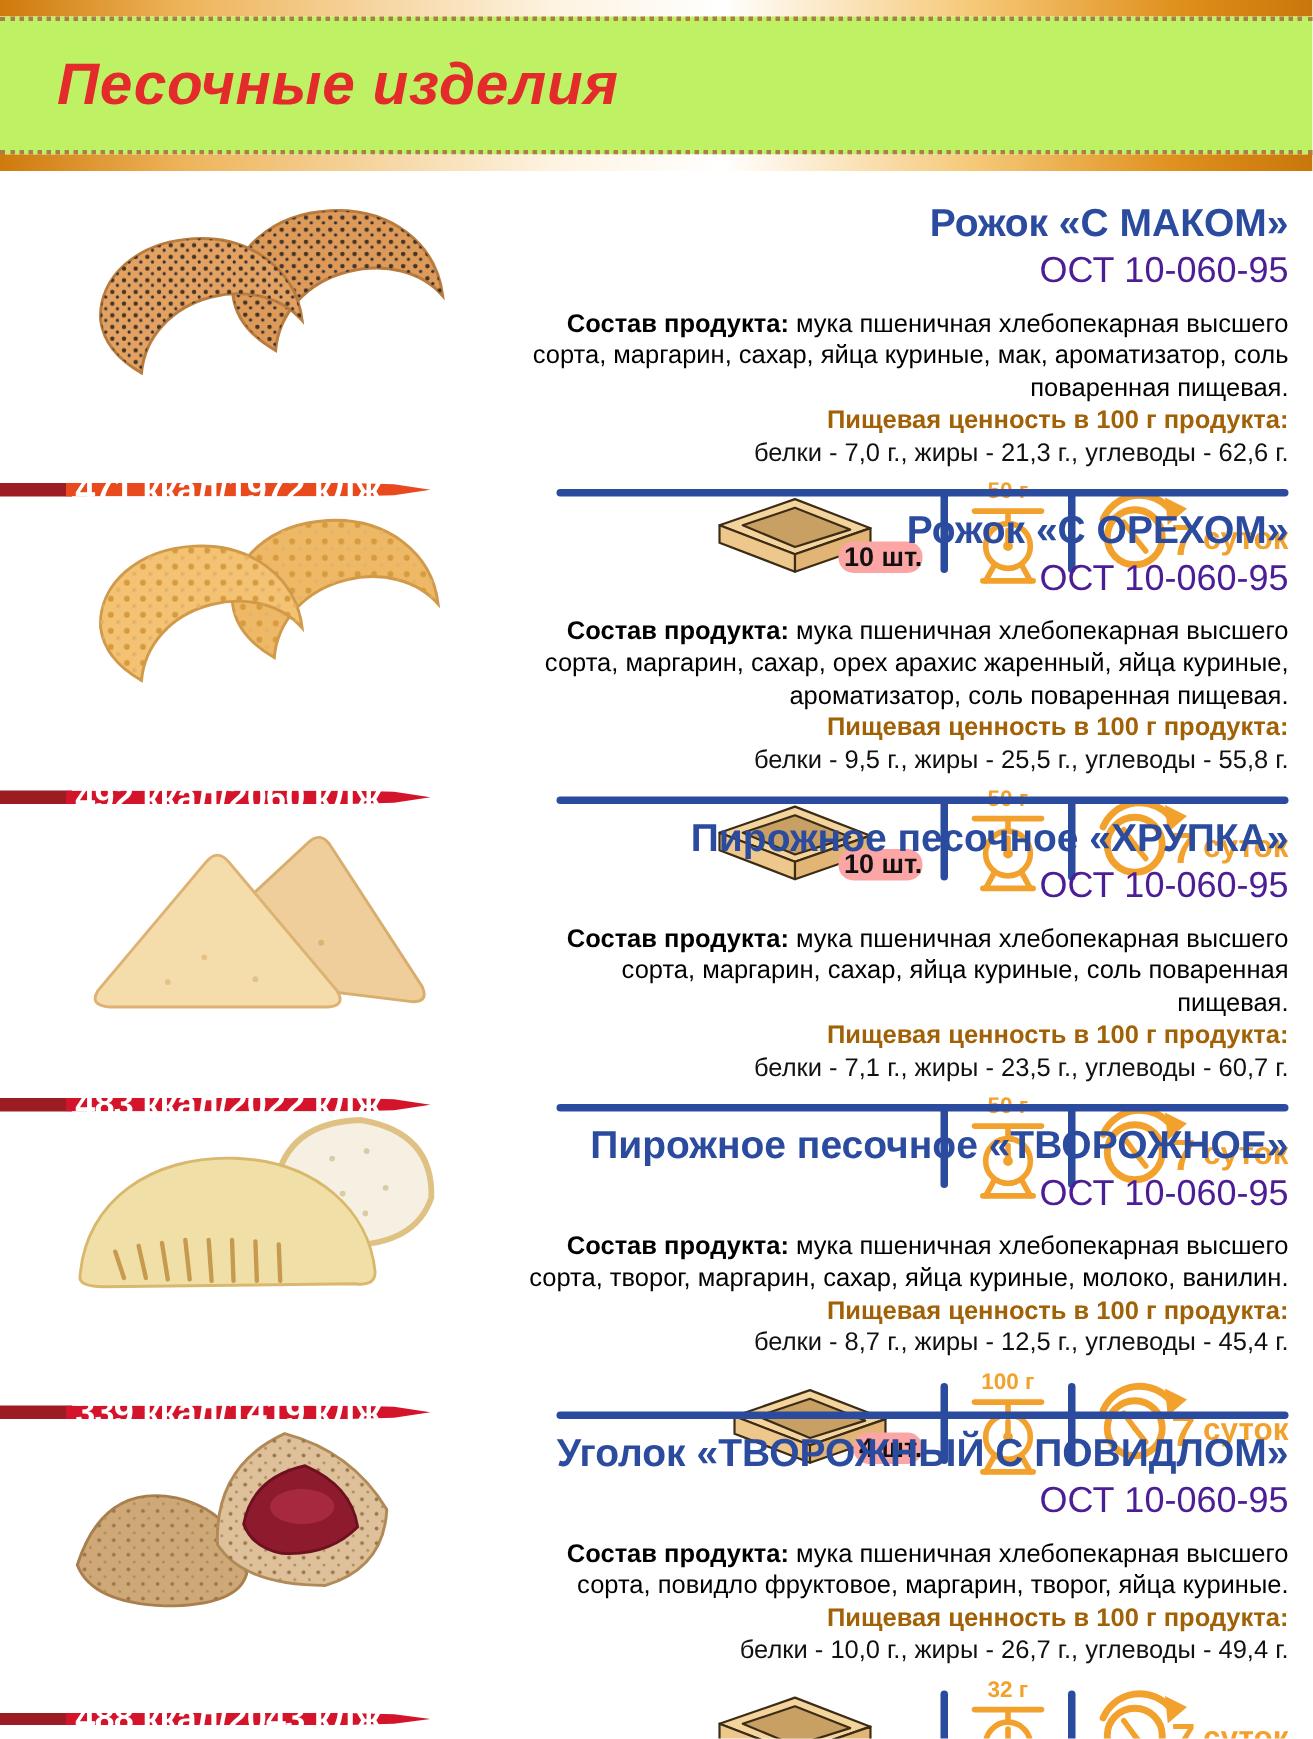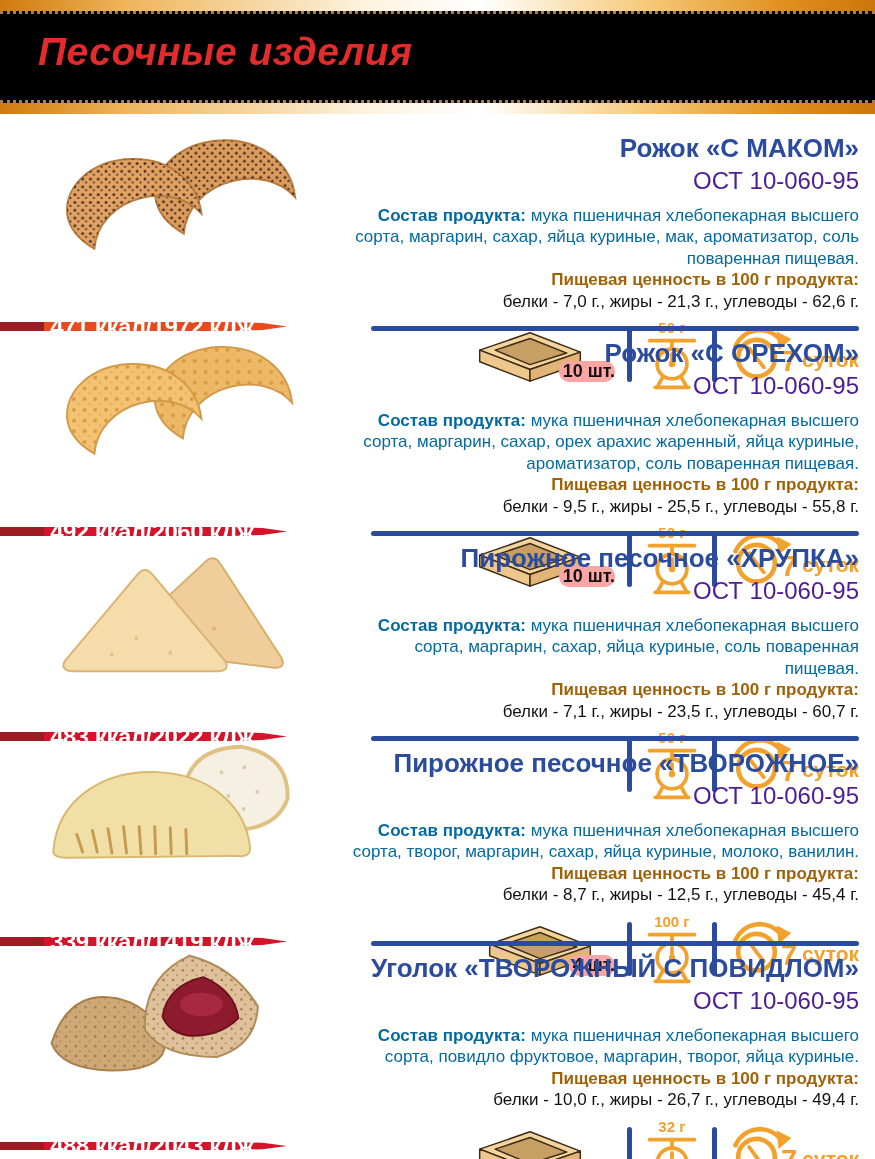--- a/index.html
+++ b/index.html
@@ -3,40 +3,40 @@
 <meta charset="utf-8">
 <style>
   html,body{margin:0;padding:0;}
   body{
     width:875px;height:1159px;background:#ffffff;overflow:hidden;
     font-family:"Liberation Sans", sans-serif;
     -webkit-font-smoothing:antialiased;
   }
   
   .hdr-bar{height:11px;background:linear-gradient(90deg,#cf7a0c 0%,#eeb45a 14%,#fdf3e0 42%,#ffffff 55%,#f6c979 74%,#df8f1b 90%,#c9770b 100%);}
-  .hdr-mid{height:92px;background:#000000;border-top:3px dotted #ad7c4a;border-bottom:3px dotted #ad7c4a;display:flex;align-items:flex-end;padding-left:38px;box-sizing:border-box;}
+  .hdr-mid{height:92px;background:#bef264;border-top:3px dotted #ad7c4a;border-bottom:3px dotted #ad7c4a;display:flex;align-items:center;padding-left:38px;box-sizing:border-box;}
   .hdr-title{font-size:39px;font-weight:bold;font-style:italic;color:#e42b2b;letter-spacing:.5px;}
   
   .rows{padding-top:12px;}
   .row{position:relative;display:flex;height:205px;}
   .row.last{height:204px;}
   .left{width:352px;display:flex;flex-direction:column;justify-content:center;flex:none;gap:48px;}
   .photo{height:146px;display:flex;align-items:flex-end;margin-left:40px;}
   
   .badge{position:relative;width:287px;height:56px;margin-top:2px;}
   .badge-dark{position:absolute;left:0;top:0;width:48px;height:100%;background:#9c1c24;}
   .badge-body{position:absolute;left:44px;top:0;width:243px;height:100%;
     clip-path:polygon(0 0,77% 0,90% 10%,100% 50%,90% 90%,77% 100%,0 100%);}
   .badge-text{position:absolute;left:52px;top:0;width:200px;height:100%;display:flex;align-items:center;justify-content:center;
     color:#fff;font-weight:bold;font-size:24px;letter-spacing:-0.5px;white-space:nowrap;}
   
   .right{flex:1;padding-right:16px;padding-top:8px;text-align:right;box-sizing:border-box;}
   .title{margin:0;font-size:26px;font-weight:bold;color:#2b4b9e;line-height:1.15;}
   .ost{font-size:24px;color:#4c1d95;margin-top:3px;}
-  .comp{margin:10px 0 0 0;font-size:17px;color:#0369a1;line-height:1.26;}
+  .comp{margin:10px 0 0 0;font-size:17px;color:#000000;line-height:1.26;}
   .comp .lbl{font-weight:bold;}
   .nut-label{font-size:17px;font-weight:bold;color:#a16207;line-height:1.26;}
   .nut-values{font-size:17px;color:#111;line-height:1.26;}
   
   .icons{display:flex;justify-content:flex-end;align-items:center;margin-top:7px;}
   .pack{display:flex;align-items:flex-end;}
   .count{font-size:18px;font-weight:bold;color:#111;margin-left:-30px;margin-bottom:3px;background:#fca5a5;border-radius:10px;padding-left:4px;position:relative;white-space:nowrap;}
   .vdiv{width:5px;height:54px;background:#2b4b9e;border-radius:3px;margin:0 12px;flex:none;}
   .scale-grp{display:flex;flex-direction:column;align-items:center;}
   .weight{font-size:15px;font-weight:bold;color:#f2a12c;margin-bottom:1px;white-space:nowrap;}

